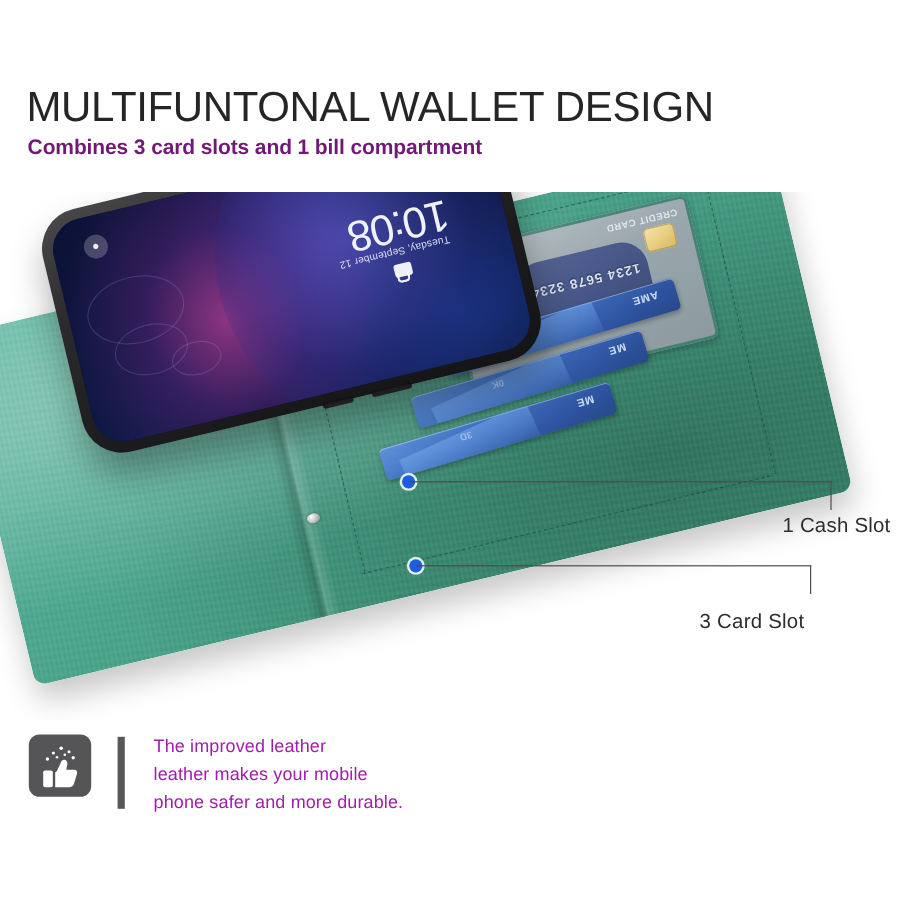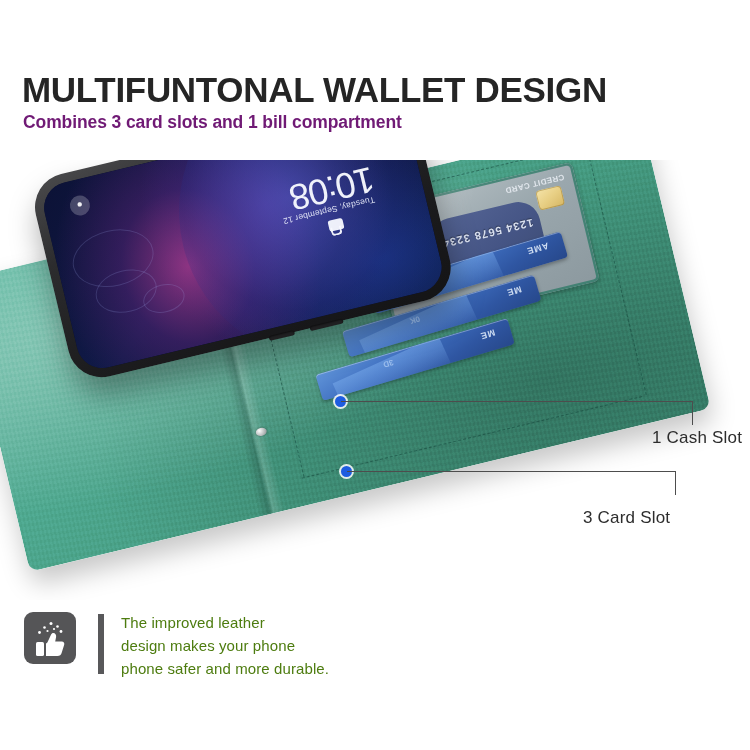--- a/index.html
+++ b/index.html
@@ -18,21 +18,21 @@
     background: #ffffff;
     overflow: hidden;
   }
 
   
   .headline {
     position: absolute;
     left: 22px;
     top: 70px;
     font-size: 35px;
-    font-weight: 700;
+    font-weight: 400;
     letter-spacing: -0.3px;
     color: #252525;
     white-space: nowrap;
     font-family: "Liberation Sans", sans-serif;
   }
   .subhead {
     position: absolute;
     left: 23px;
     top: 112px;
     font-size: 17.5px;
@@ -425,24 +425,24 @@
   }
   .feat-divider {
     width: 6px;
     height: 60px;
     background: #58585a;
     margin-left: 22px;
     margin-top: 2px;
     flex: 0 0 auto;
   }
   .feat-text {
-    margin-left: 17px;
+    margin-left: 24px;
     font-size: 15px;
     line-height: 1.52;
-    color: #4d7c0f;
+    color: #a21caf;
     letter-spacing: .1px;
   }
 </style>
 </head>
 <body>
 
 <div class="page">
 
   <div class="headline">MULTIFUNTONAL WALLET DESIGN</div>
   <div class="subhead">Combines 3 card slots and 1 bill compartment</div>
@@ -532,18 +532,18 @@
           <circle cx="37" cy="19.5" r="1.4"></circle>
           <circle cx="15.5" cy="20.5" r="1.4"></circle>
           <circle cx="30" cy="17" r="1.1"></circle>
           <circle cx="23.5" cy="19" r="1.1"></circle>
         </g>
       </svg>
     </div>
     <div class="feat-divider"></div>
     <div class="feat-text">
       <div>The improved leather</div>
-      <div>design makes your phone</div>
+      <div>leather makes your mobile</div>
       <div>phone safer and more durable.</div>
     </div>
   </div>
 
 </div>
 
 </body></html>

